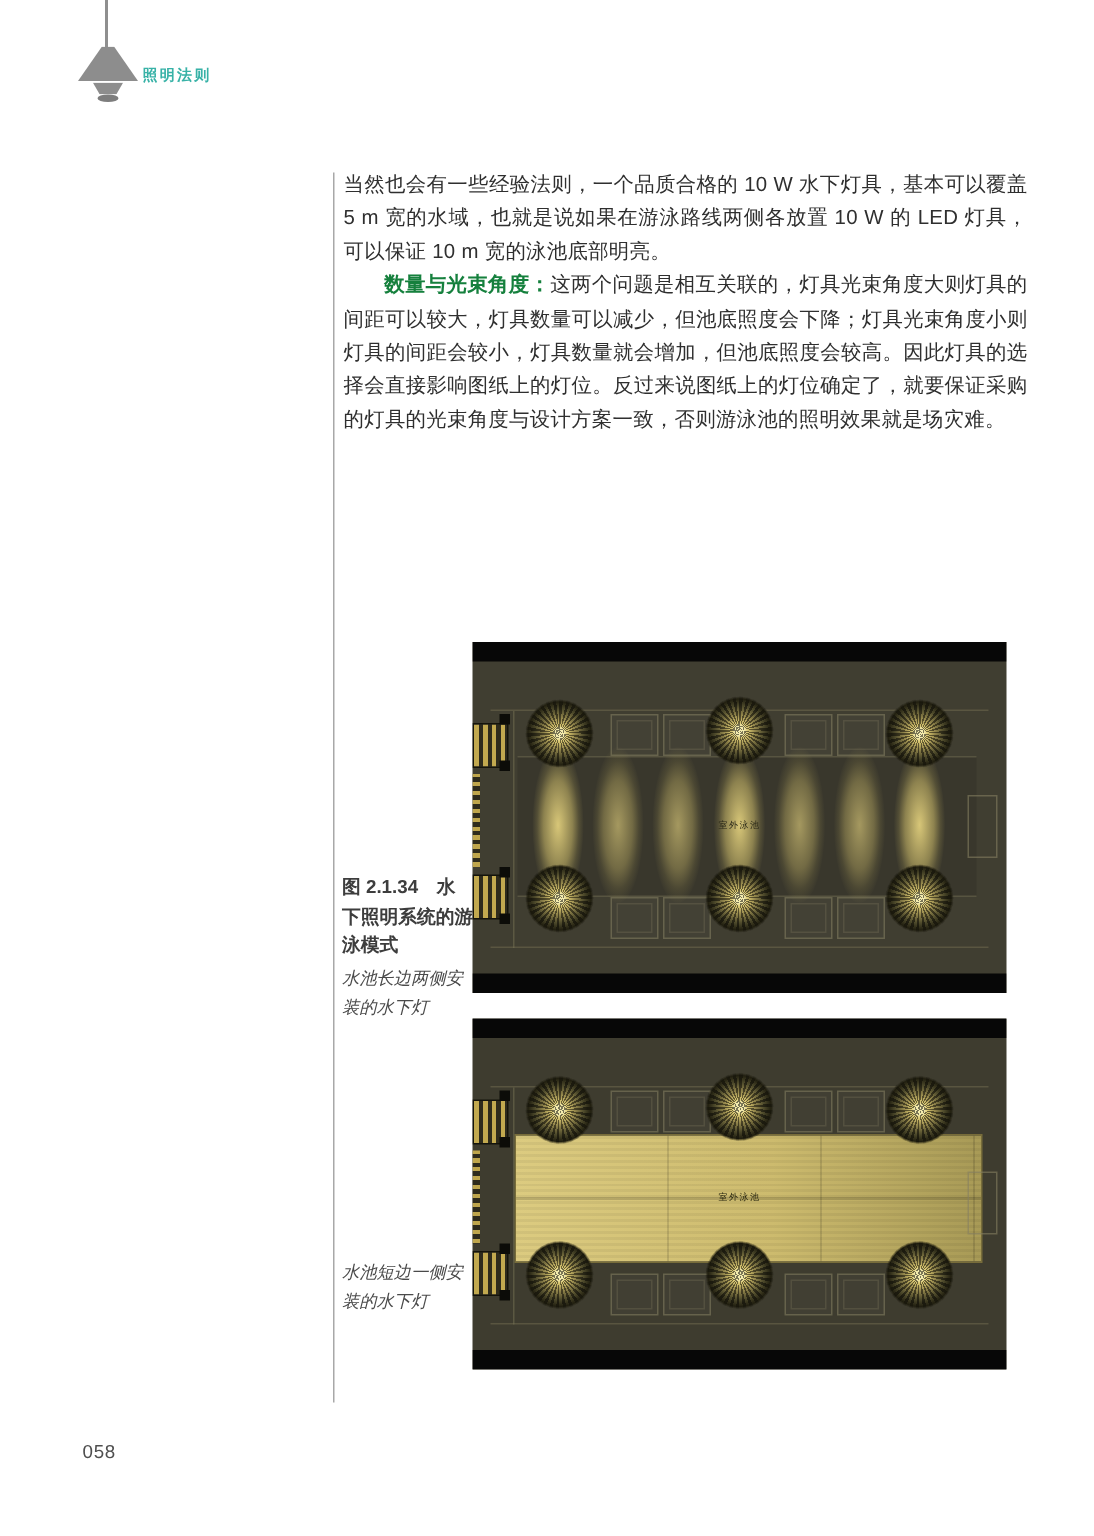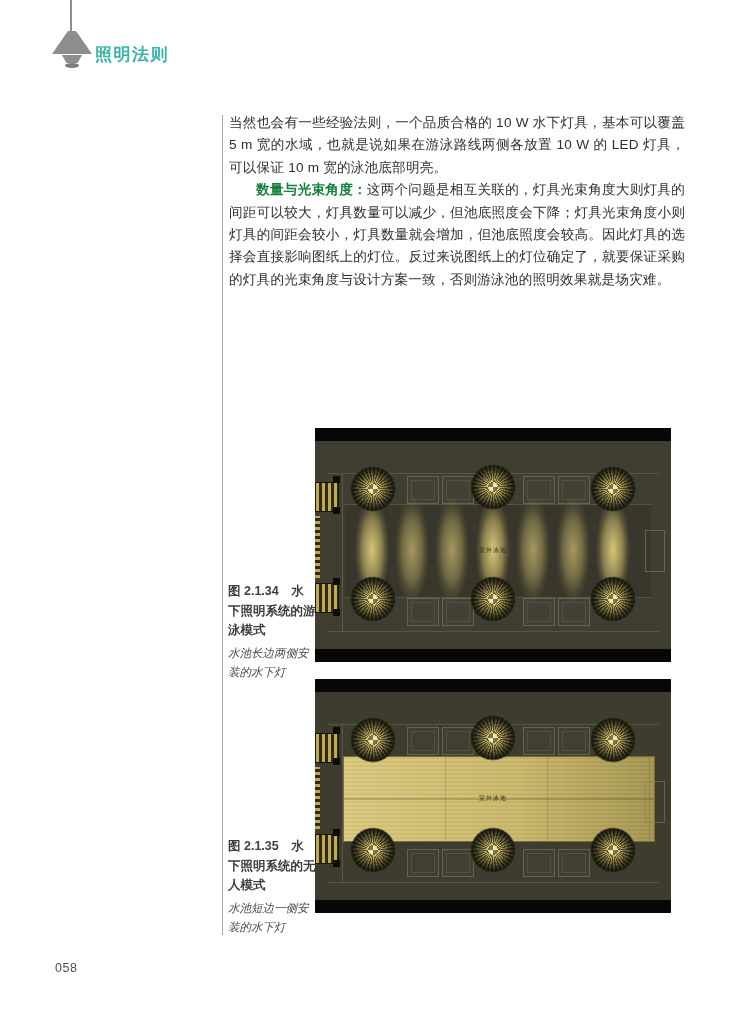--- a/index.html
+++ b/index.html
@@ -7,21 +7,21 @@
     width:729px;height:1024px;position:relative;background:#ffffff;
     font-family:"Liberation Sans",sans-serif;overflow:hidden;
   }
   
   .lamp-cord{position:absolute;left:70px;top:0;width:2px;height:33px;background:#8f8f8f;}
   .lamp-shade{position:absolute;left:52px;top:31px;width:40px;height:23px;background:#8d8d8d;
     clip-path:polygon(40% 0,60% 0,100% 100%,0 100%);}
   .lamp-neck{position:absolute;left:61px;top:55px;width:22px;height:8px;background:#8d8d8d;
     clip-path:polygon(4% 0,96% 0,75% 100%,25% 100%);}
   .lamp-bulb{position:absolute;left:65px;top:63px;width:14px;height:5px;border-radius:50%;background:#7d7d7d;}
-  .brand{position:absolute;left:95px;top:43px;font-size:17px;font-weight:bold;color:#38b2a7;letter-spacing:1.5px;}
+  .brand{position:absolute;left:95px;top:43px;font-size:10px;font-weight:bold;color:#38b2a7;letter-spacing:1.5px;}
   
   .vrule{position:absolute;left:222px;top:115px;width:1px;height:820px;background:#a8a8a8;}
   
   .bodytext{position:absolute;left:229px;top:112px;width:456px;color:#2f2f2f;
     font-size:13.6px;line-height:22.4px;text-align:justify;letter-spacing:.2px;}
   .bodytext p{margin:0;}
   .bodytext p.indent{text-indent:2em;}
   .bodytext .lead{font-weight:bold;color:#15803d;}
   
   .plan{position:absolute;left:315px;width:356px;background:#403e31;overflow:hidden;}
@@ -161,17 +161,16 @@
   <div class="tree tb2"></div>
   <div class="tree tb3"></div>
   <div class="pool-label">室外泳池</div>
 </div>
 
 <div class="fig-cap cap1">
   <div class="cap-title">图 2.1.34　水下照明系统的游泳模式</div>
   <div class="cap-note">水池长边两侧安装的水下灯</div>
 </div>
 <div class="fig-cap cap2">
-  <div class="cap-title">图 2.1.35　水下照明系统的无人模式</div>
   <div class="cap-note">水池短边一侧安装的水下灯</div>
 </div>
 
 <div class="pagenum">058</div>
 
 </body></html>

